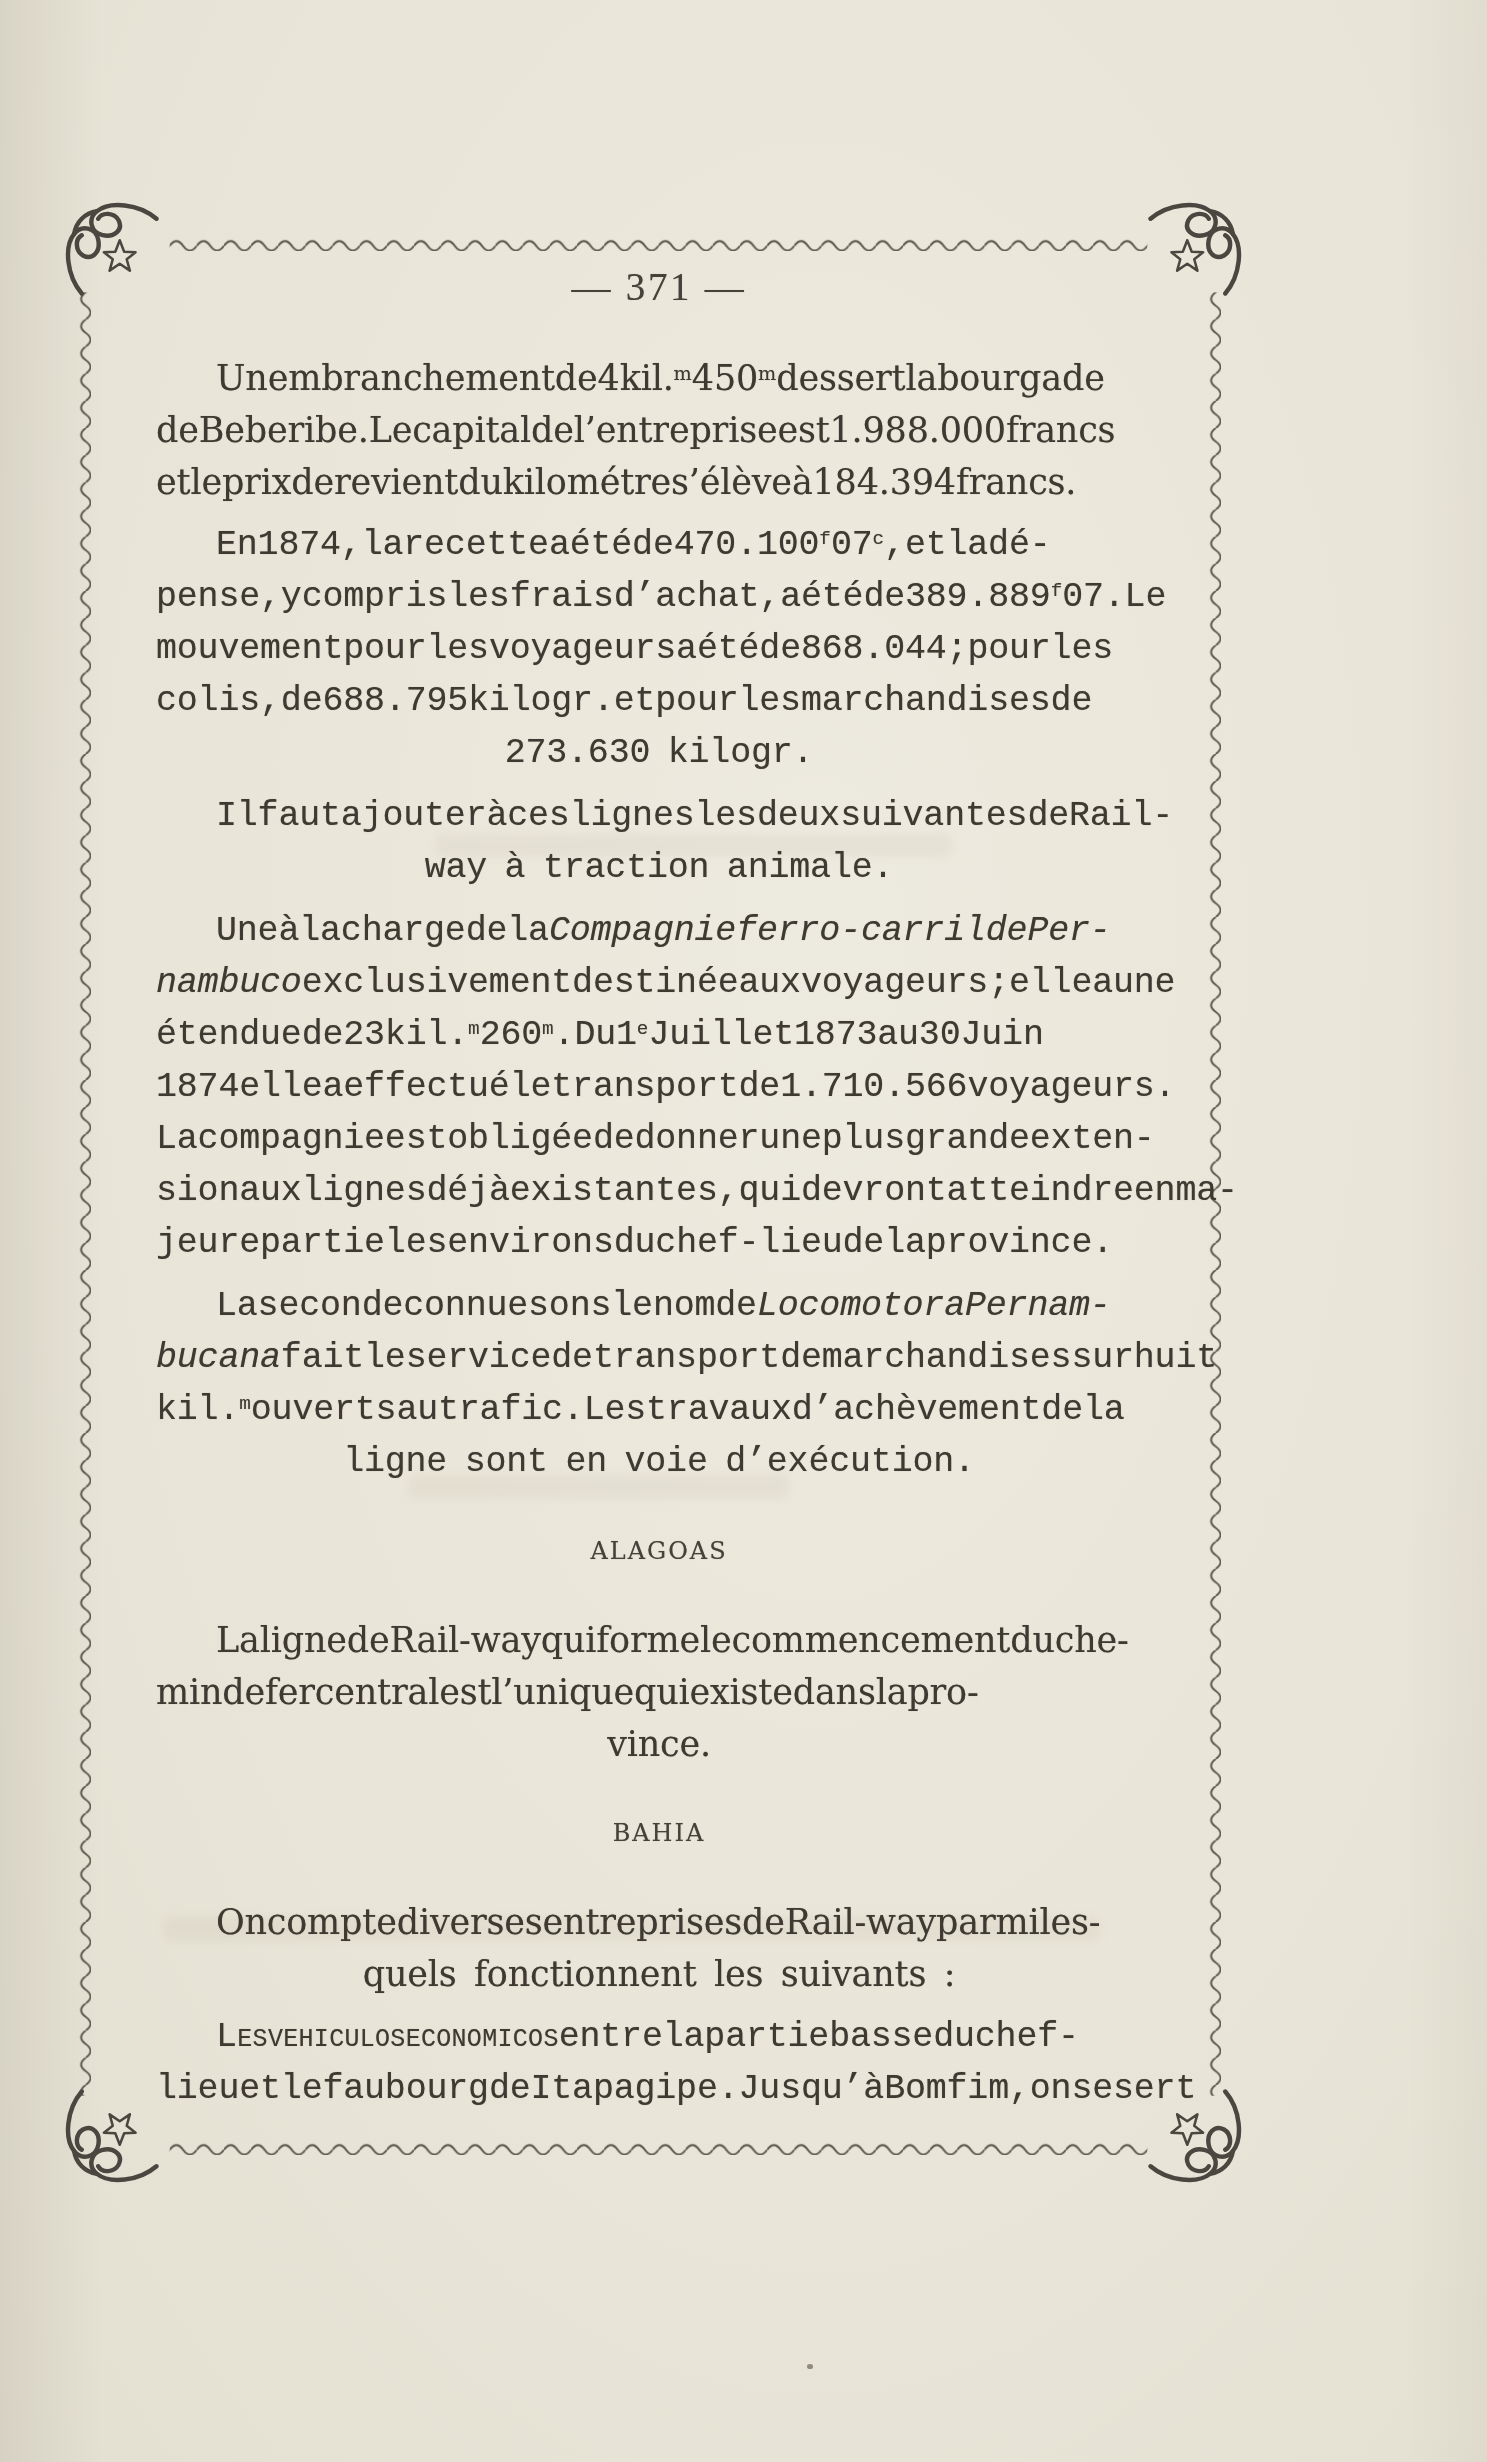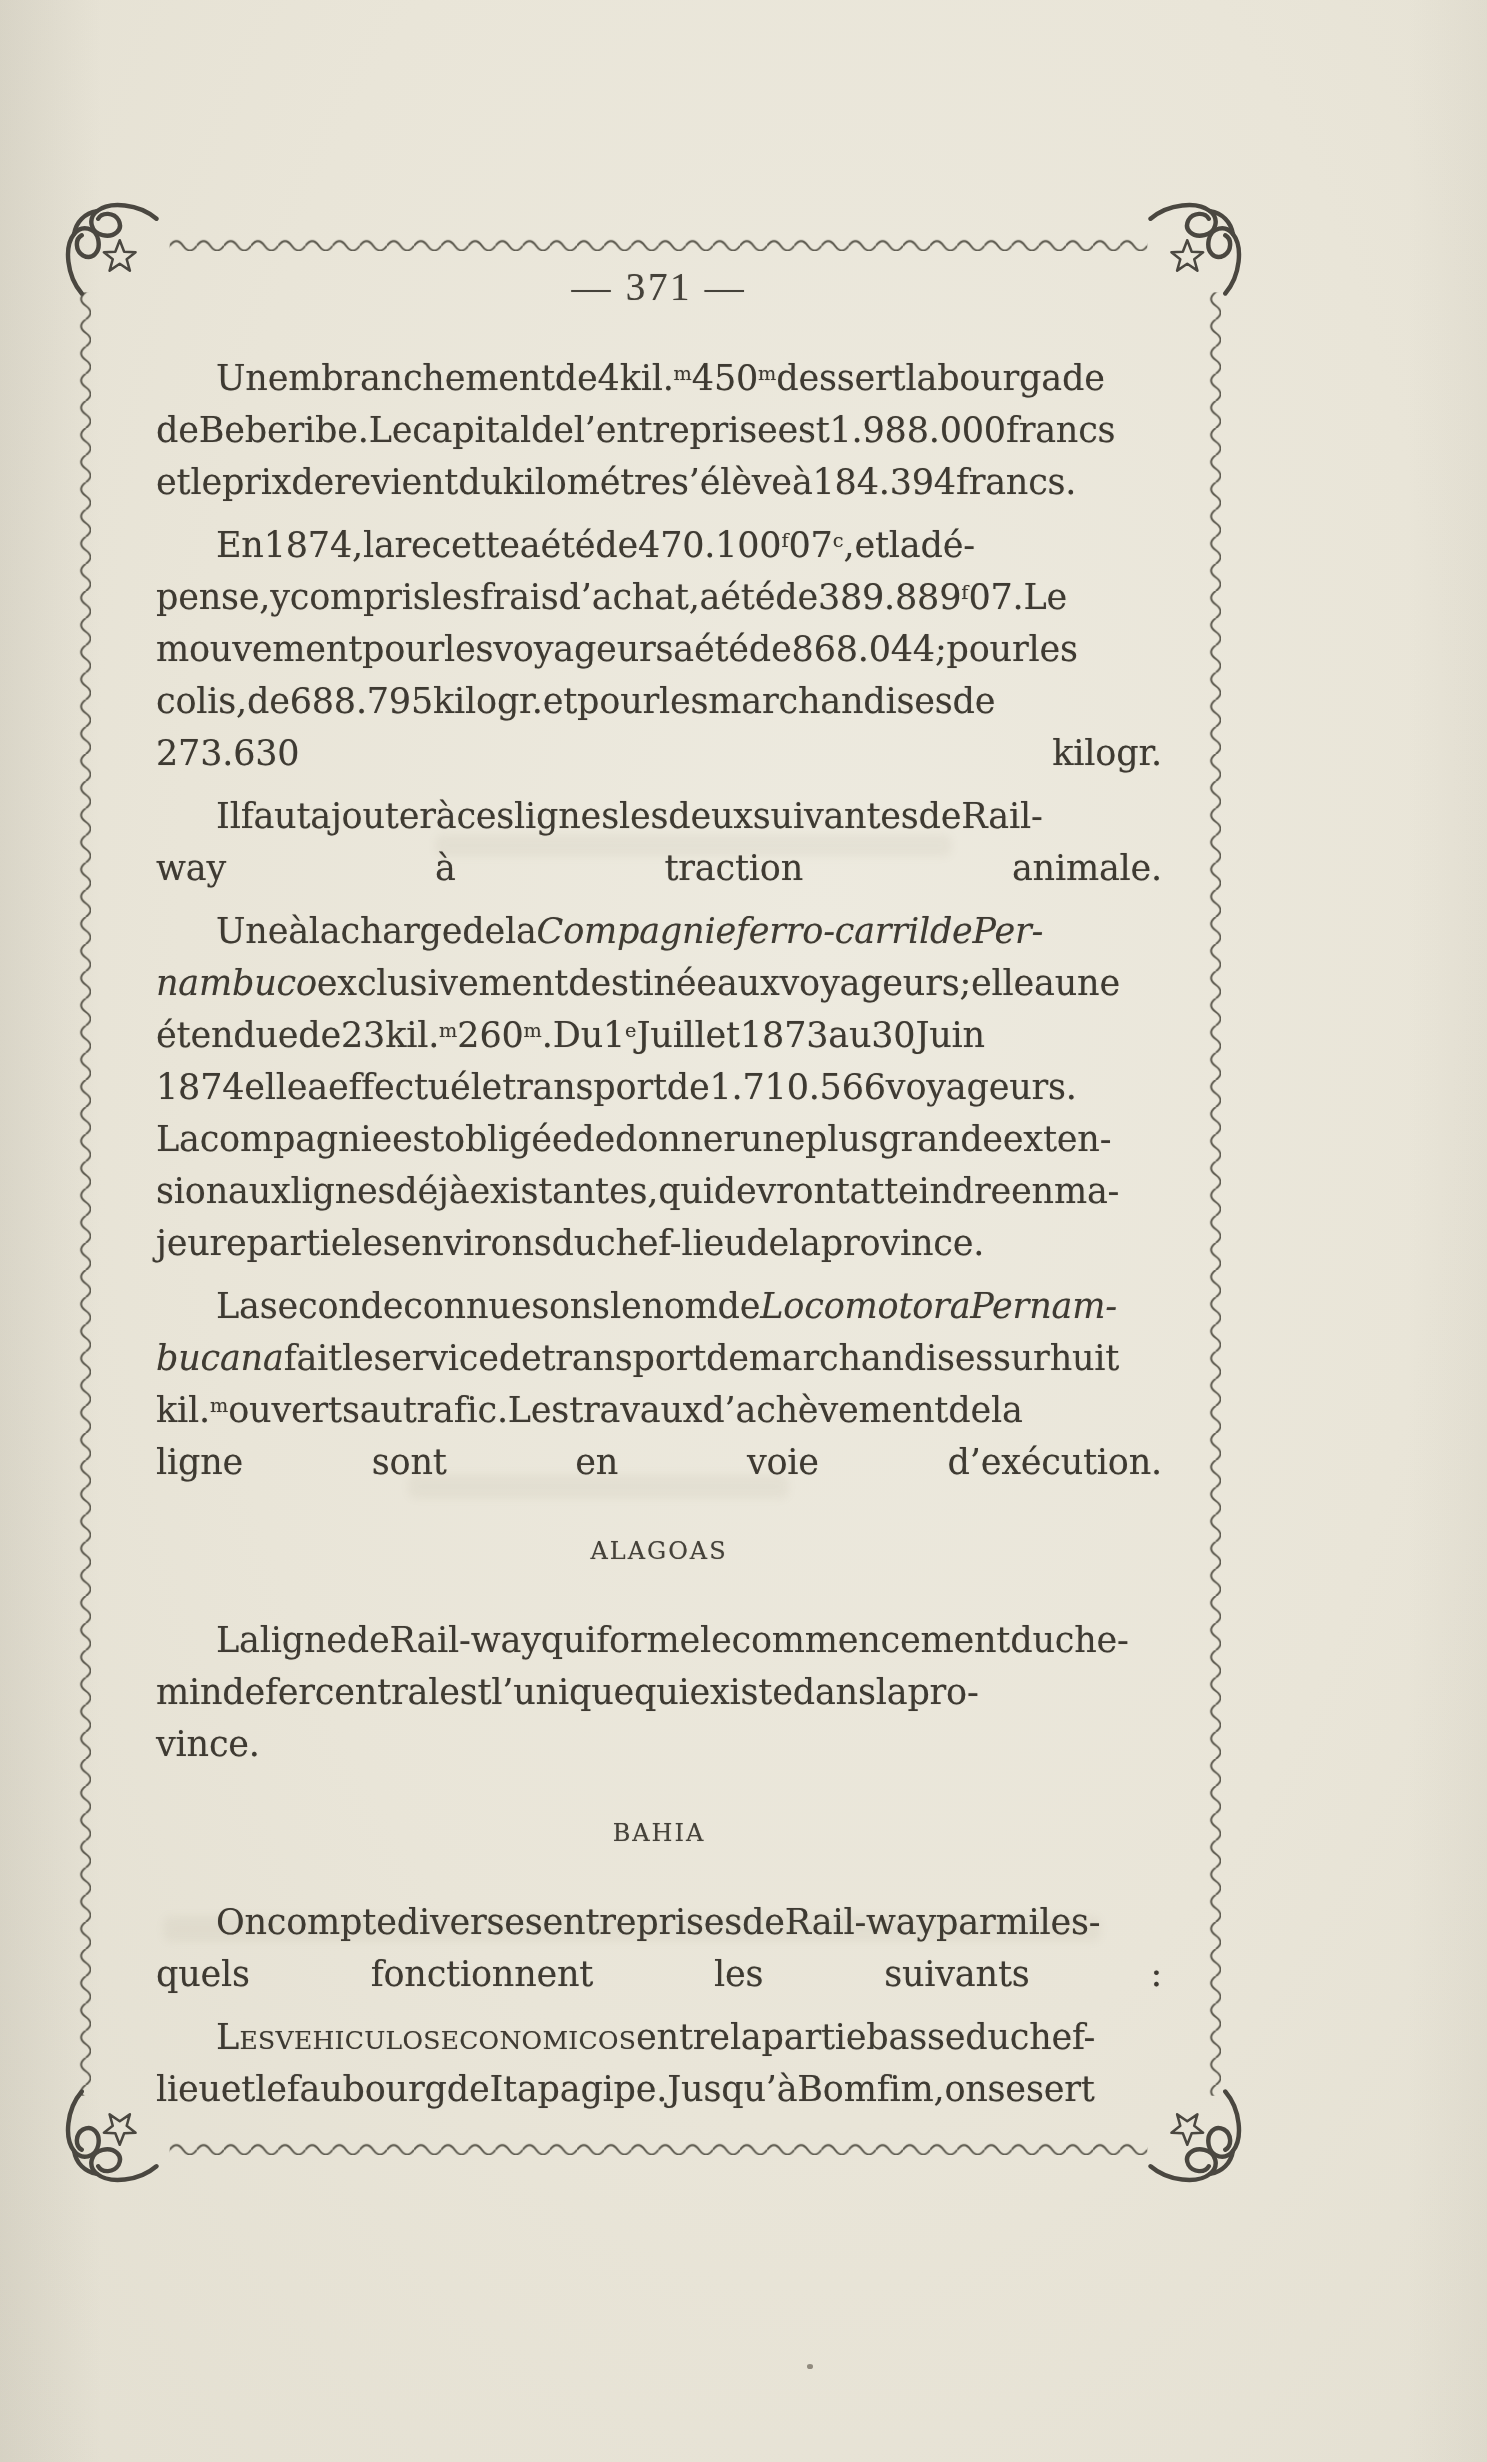--- a/index.html
+++ b/index.html
@@ -21,24 +21,24 @@
   .content{position:absolute;left:156px;top:0;width:1006px;color:#3e3a32;}
   .pagenum{
     margin:267px 0 0 0;text-align:center;font-size:39px;line-height:39px;
     letter-spacing:2.7px;color:#45423a;
     text-shadow:0 0 0.7px rgba(62,58,50,.5);
     font-family:Liberation Serif, serif;
   }
   .textblock{margin-top:46px;font-size:35px;letter-spacing:-0.2px;
     text-shadow:0 0 0.8px rgba(62,58,50,.45);}
   .para{margin:0;}
-  .para + .para{margin-top:11px;}
+  .para + .para{margin-top:11px;font-family:Liberation Mono, monospace;}
   .line{height:52px;line-height:52px;display:flex;align-items:baseline;}
   .line.just{justify-content:flex-start;}
-  .line.left{justify-content:space-between;}
+  .line.left{justify-content:center;gap:7px;}
   .line.left .w + .w{margin-left:0.30em;}
   .line.indent{padding-left:60px;}
   .w{display:inline-block;white-space:nowrap;}
   .seg-sup{font-size:0.55em;position:relative;top:-0.5em;letter-spacing:0;}
   .seg-i{font-style:italic;}
   .seg-sc{font-variant:small-caps;letter-spacing:0.3px;}
   .heading{margin:44px 0;text-align:center;font-size:24px;line-height:38px;
     letter-spacing:2px;color:#45423a;}
   .smudge{position:absolute;background:#8a8268;opacity:0.07;filter:blur(4.1px);
     border-radius:8.2px;pointer-events:none;}

